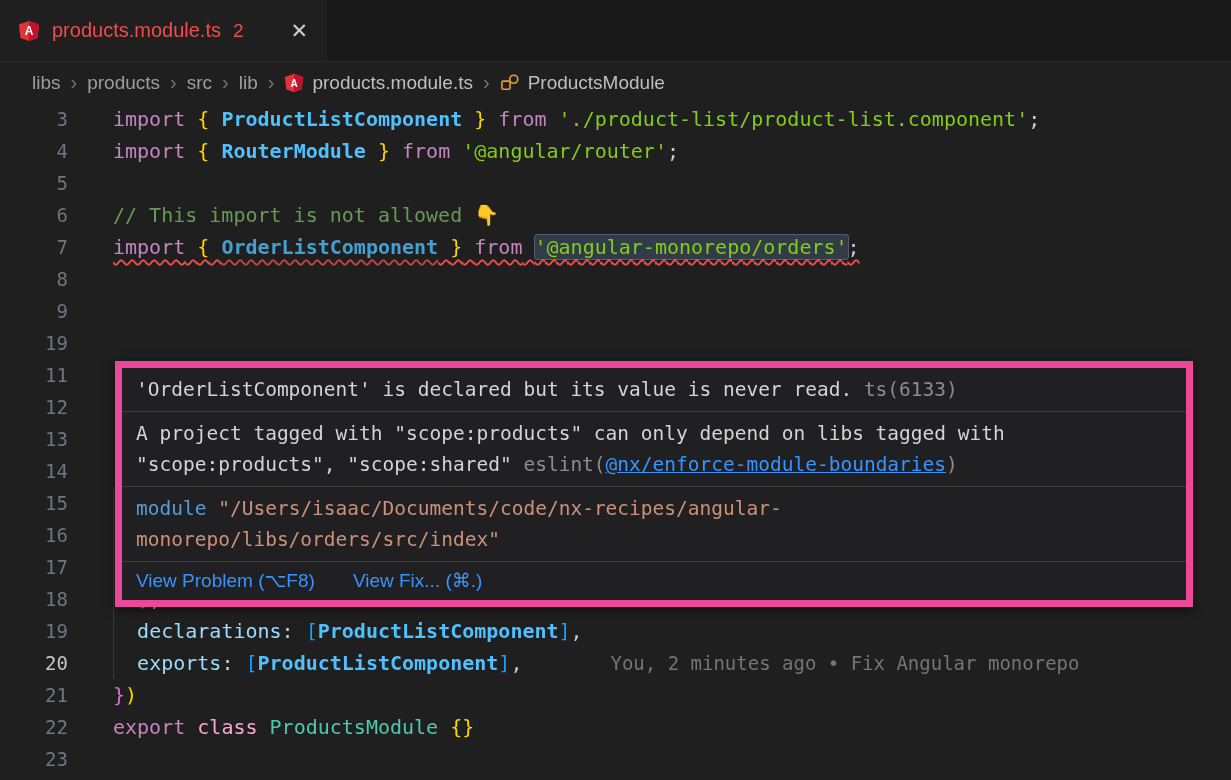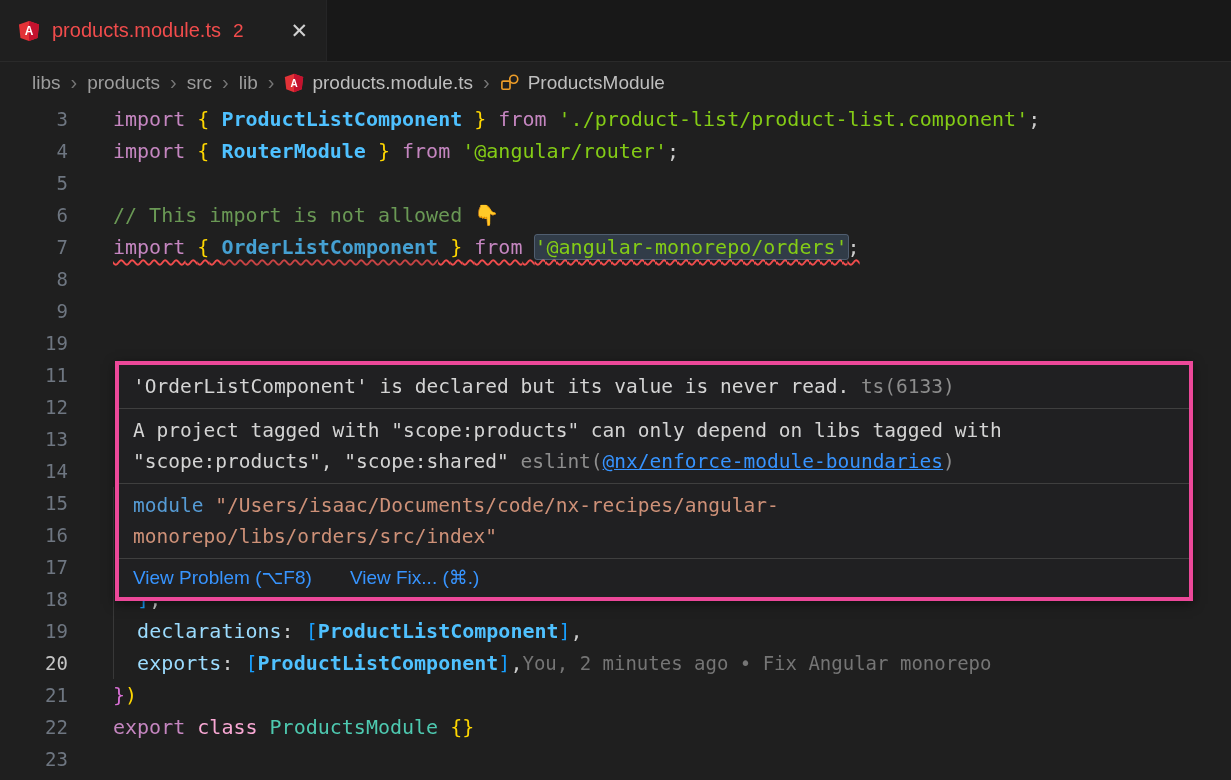--- a/index.html
+++ b/index.html
@@ -56,21 +56,21 @@
     display: flex;
     align-items: center;
     height: 32px;
     white-space: pre;
     font-size: 20px;
   }
   .lnum { width: 68px; text-align: right; color: #6e7681; font-size: 19px; flex: none; }
   .code-row.current .lnum { color: #c6c6c6; }
   .code { margin-left: 45px; position: relative; }
   .guide { position: absolute; top: 0; bottom: 0; width: 1px; background: #383838; }
-  .blame { color: #757575; font-size: 19px; }
+  .blame { color: #757575; font-size: 19px; margin-left: 88px; }
   .squiggle {
     text-decoration: underline wavy #f14c4c 2px;
     text-underline-offset: 5px;
     text-decoration-skip-ink: none;
   }
 
   
   .tok-kw   { color: #C586C0; }
   .tok-kwb  { color: #f9a8d4; }
   .tok-type { color: #4FC1FF; font-weight: bold; }
@@ -89,21 +89,21 @@
     border-radius: 2px;
   }
 
   
   .hover {
     position: absolute;
     left: 115px;
     top: 258px;
     width: 1078px;
     background: #202022;
-    border: 4px solid #ec4899;
+    border: 7px solid #ec4899;
     box-shadow: 0 3px 10px rgba(0,0,0,.5);
     z-index: 10;
   }
   .hover-row { padding: 6px 14px; font-size: 19.5px; line-height: 31px; color: #d4d4d4; }
   .hover-row + .hover-row { border-top: 1px solid #3f3f3f; }
   .hover-inner { white-space: normal; }
   .code-block .hover-inner { max-width: 58ch; }
   .part-msg { color: #d4d4d4; }
   .part-src { color: #8d8d8d; }
   .part-link { color: #3794FF; text-decoration: underline; cursor: pointer; }

